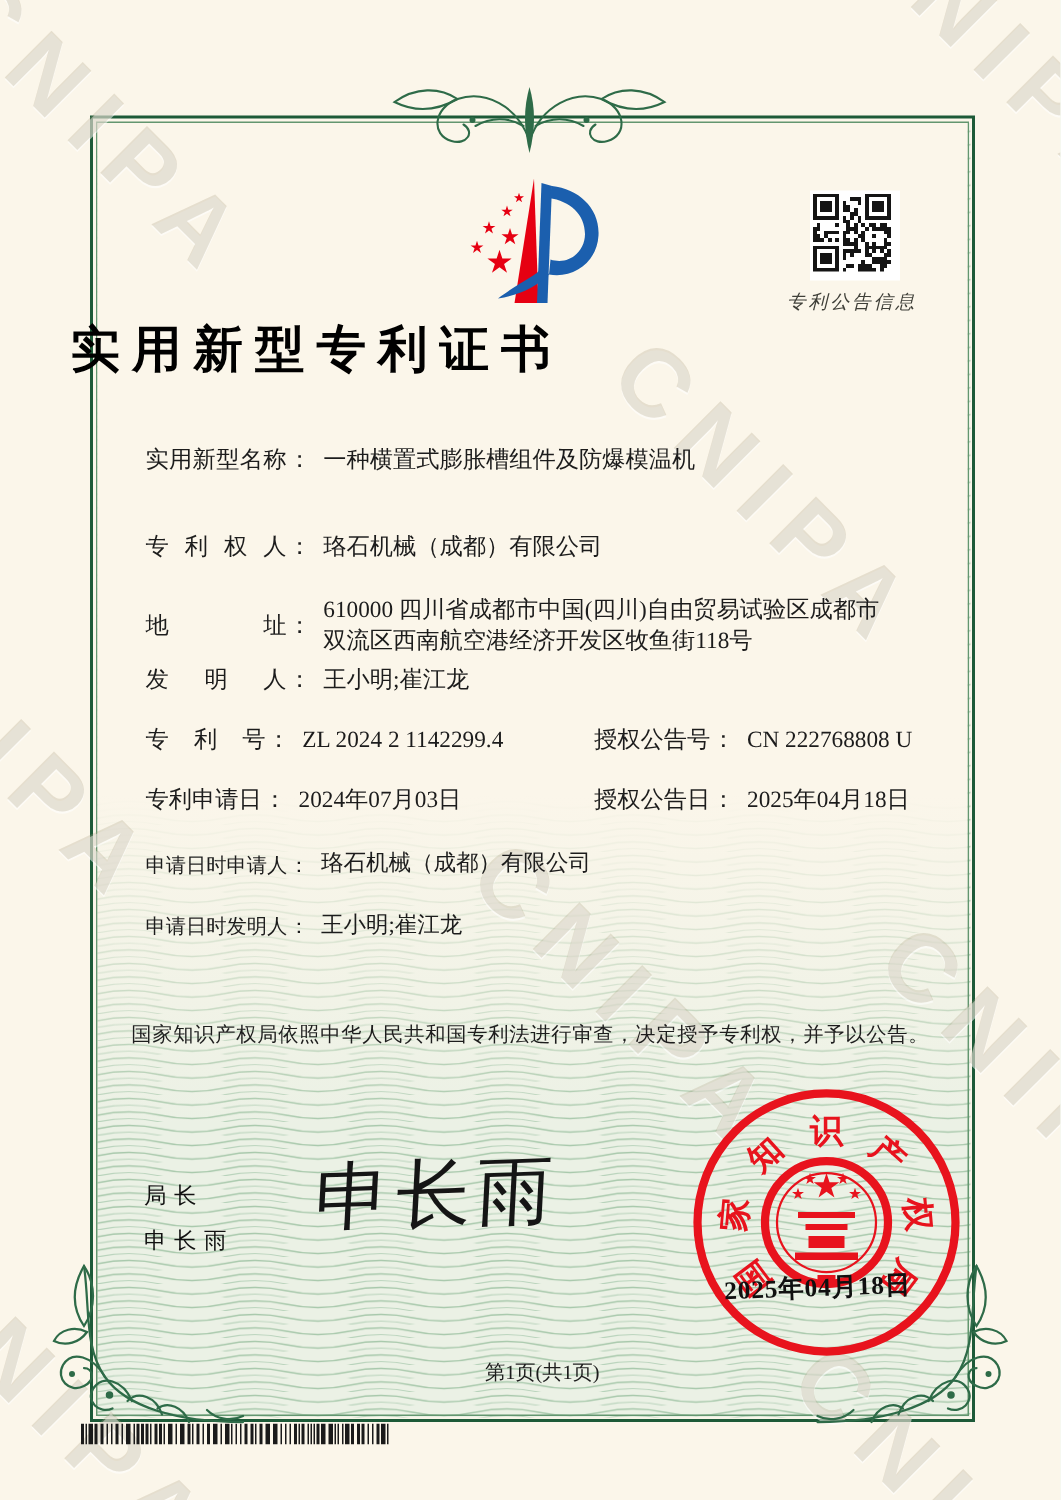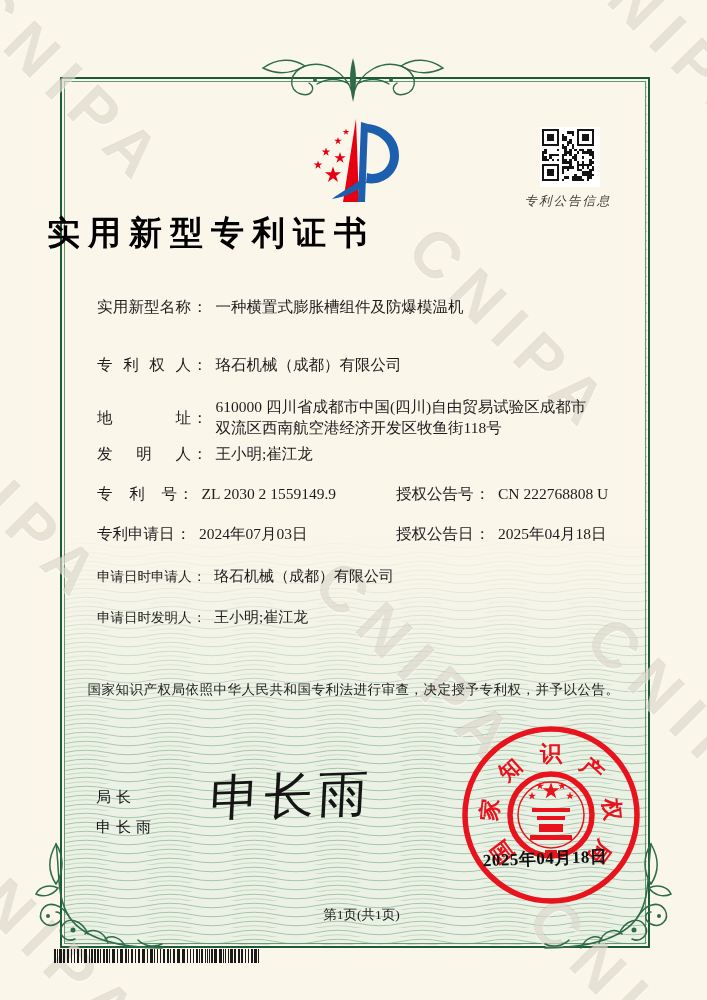--- a/index.html
+++ b/index.html
@@ -381,21 +381,21 @@
       <span class="val val-wrap">610000 四川省成都市中国(四川)自由贸易试验区成都市双流区西南航空港经济开发区牧鱼街118号</span>
     </div>
     <div class="row" style="left:97px;top:443px">
       <span class="lbl w94">发明人</span>
         <span class="colon">：</span>
       <span class="val">王小明;崔江龙</span>
     </div>
     <div class="row" style="left:97px;top:483px">
       <span class="lbl w80">专利号</span>
         <span class="colon">：</span>
-      <span class="val">ZL 2030 2 1559149.9</span>
+      <span class="val">ZL 2024 2 1142299.4</span>
     </div>
     <div class="row" style="left:396px;top:483px">
       <span class="lbl">授权公告号</span>
         <span class="colon">：</span>
       <span class="val">CN 222768808 U</span>
     </div>
     <div class="row" style="left:97px;top:523px">
       <span class="lbl">专利申请日</span>
         <span class="colon">：</span>
       <span class="val">2024年07月03日</span>

